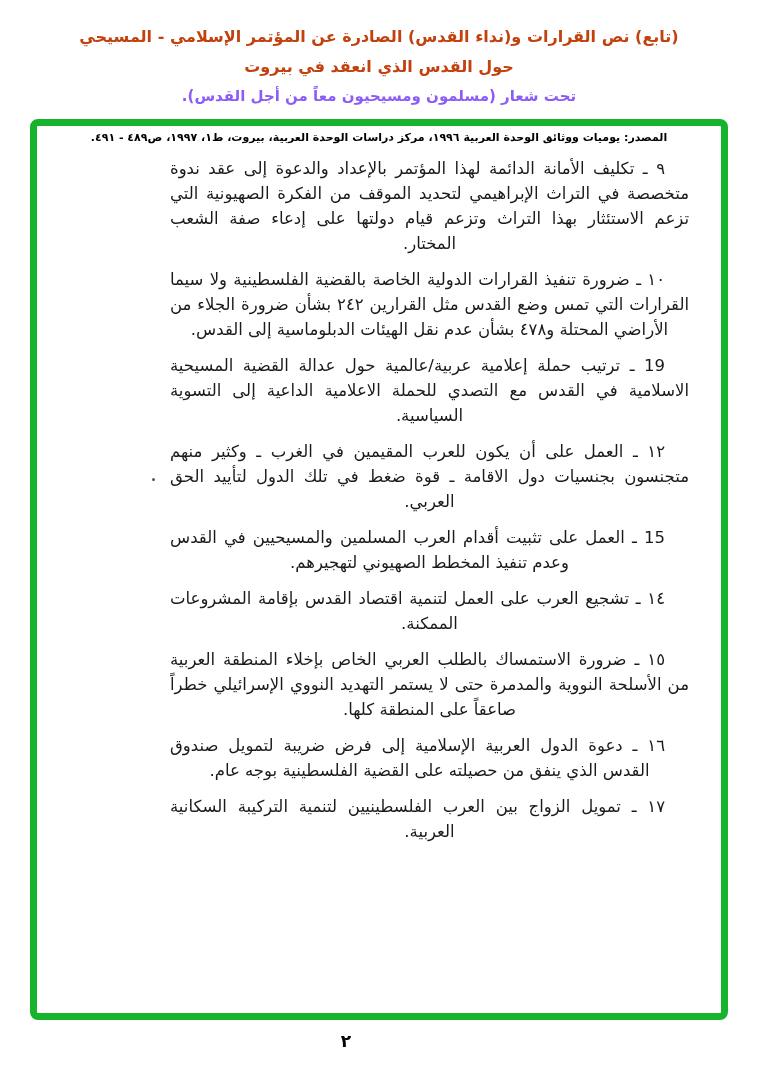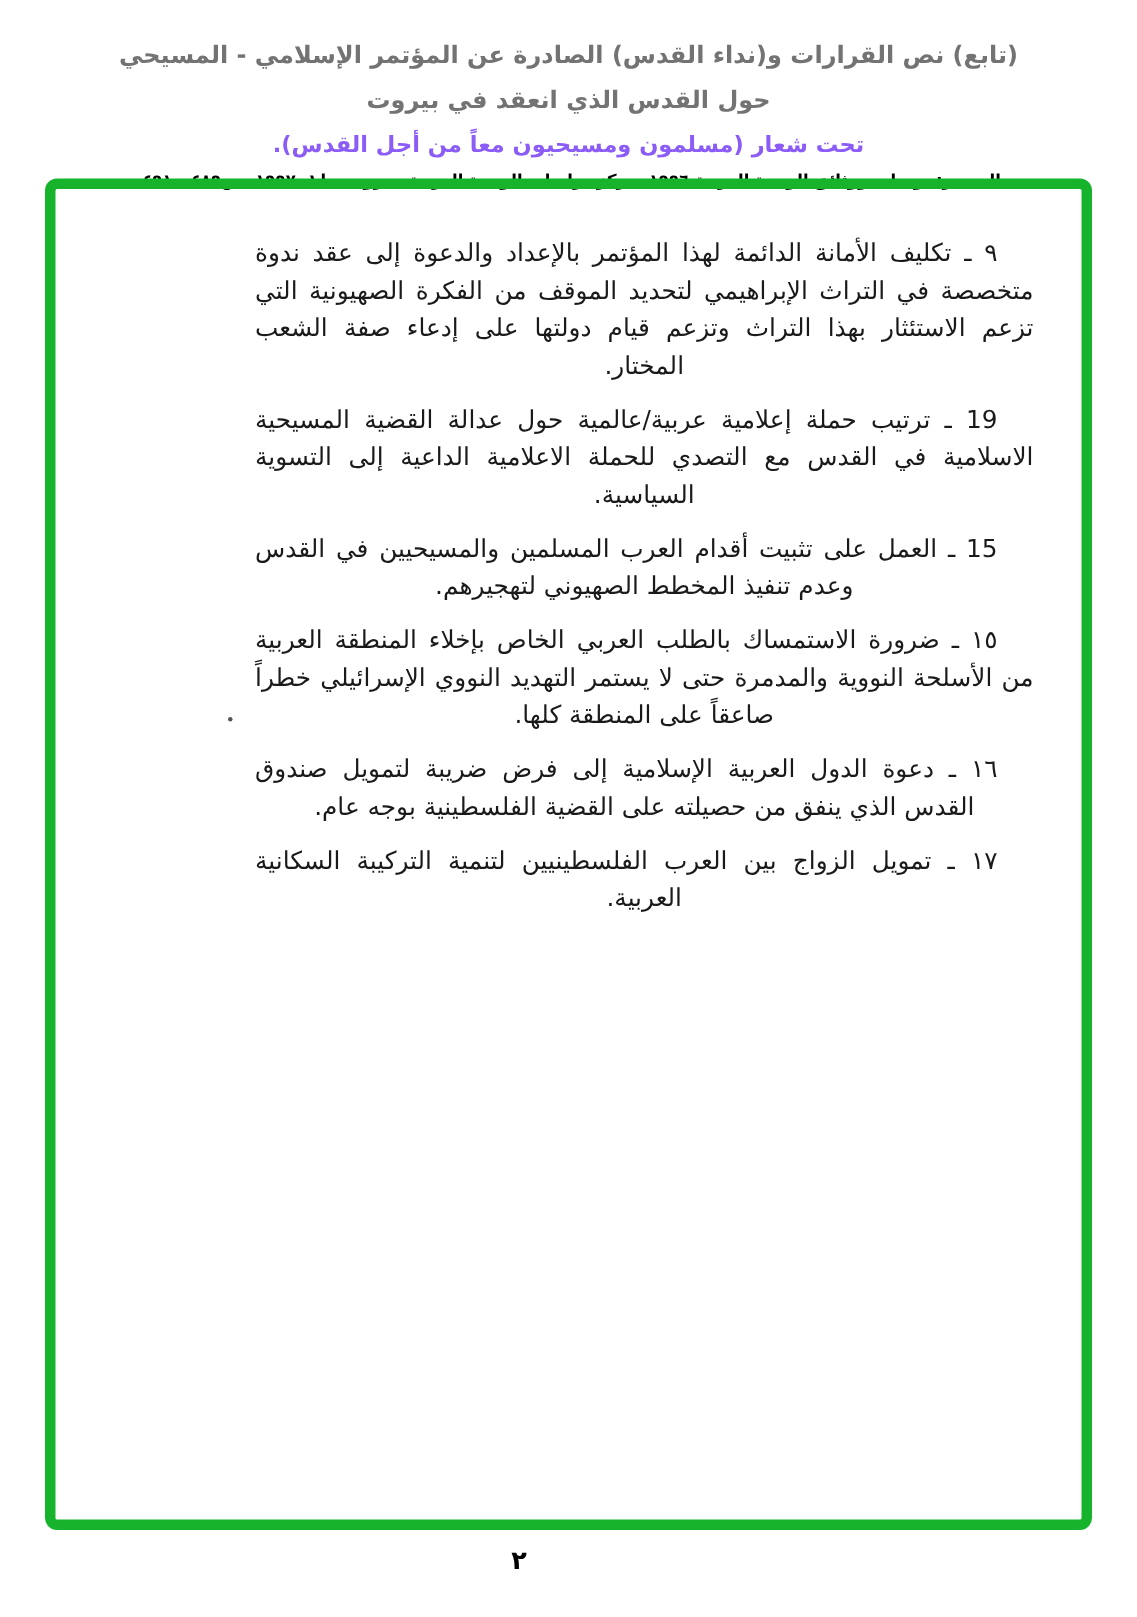--- a/index.html
+++ b/index.html
@@ -21,32 +21,32 @@
     top: 22px;
     left: 0;
     width: 758px;
     text-align: center;
   }
   .doc-header .h1 {
     font-size: 16px;
     font-weight: bold;
     line-height: 1.9;
     padding: 0 60px;
-    color: #737373;
+    color: #c2410c;
   }
   .doc-header .h2 {
     font-size: 15px;
     font-weight: bold;
     line-height: 1.8;
     color: #8b5cf6;
   }
   .doc-header .src {
     font-size: 11px;
     font-weight: bold;
-    margin-top: 4px;
+    margin-top: 21px;
     color: #000000;
   }
   .greenbox {
     position: absolute;
     left: 30px;
     top: 119px;
     width: 698px;
     height: 901px;
     box-sizing: border-box;
     border: 7px solid #17b32c;
@@ -89,22 +89,25 @@
 <div class="page">
 
   <header class="doc-header">
     <div class="h1" dir="rtl">(تابع) نص القرارات و(نداء القدس) الصادرة عن المؤتمر الإسلامي - المسيحي حول القدس الذي انعقد في بيروت</div>
     <div class="h2" dir="rtl">تحت شعار (مسلمون ومسيحيون معاً من أجل القدس).</div>
     <div class="src" dir="rtl">المصدر: يوميات ووثائق الوحدة العربية ١٩٩٦، مركز دراسات الوحدة العربية، بيروت، ط١، ١٩٩٧، ص٤٨٩ - ٤٩١.</div>
   </header>
 
   <section class="greenbox">
     <p>٩ ـ تكليف الأمانة الدائمة لهذا المؤتمر بالإعداد والدعوة إلى عقد ندوة متخصصة في التراث الإبراهيمي لتحديد الموقف من الفكرة الصهيونية التي تزعم الاستئثار بهذا التراث وتزعم قيام دولتها على إدعاء صفة الشعب المختار.</p>
+    <p>١٠ ـ ضرورة تنفيذ القرارات الدولية الخاصة بالقضية الفلسطينية ولا سيما القرارات التي تمس وضع القدس مثل القرارين ٢٤٢ بشأن ضرورة الجلاء من الأراضي المحتلة و٤٧٨ بشأن عدم نقل الهيئات الدبلوماسية إلى القدس.</p>
     <p>19 ـ ترتيب حملة إعلامية عربية/عالمية حول عدالة القضية المسيحية الاسلامية في القدس مع التصدي للحملة الاعلامية الداعية إلى التسوية السياسية.</p>
+    <p>١٢ ـ العمل على أن يكون للعرب المقيمين في الغرب ـ وكثير منهم متجنسون بجنسيات دول الاقامة ـ قوة ضغط في تلك الدول لتأييد الحق العربي.</p>
     <p>15 ـ العمل على تثبيت أقدام العرب المسلمين والمسيحيين في القدس وعدم تنفيذ المخطط الصهيوني لتهجيرهم.</p>
+    <p>١٤ ـ تشجيع العرب على العمل لتنمية اقتصاد القدس بإقامة المشروعات الممكنة.</p>
     <p>١٥ ـ ضرورة الاستمساك بالطلب العربي الخاص بإخلاء المنطقة العربية من الأسلحة النووية والمدمرة حتى لا يستمر التهديد النووي الإسرائيلي خطراً صاعقاً على المنطقة كلها.</p>
     <p>١٦ ـ دعوة الدول العربية الإسلامية إلى فرض ضريبة لتمويل صندوق القدس الذي ينفق من حصيلته على القضية الفلسطينية بوجه عام.</p>
     <p>١٧ ـ تمويل الزواج بين العرب الفلسطينيين لتنمية التركيبة السكانية العربية.</p>
   </section>
 
   <span class="stray-dot"></span>
 
   <div class="pagenum">٢</div>
 
 </div>

